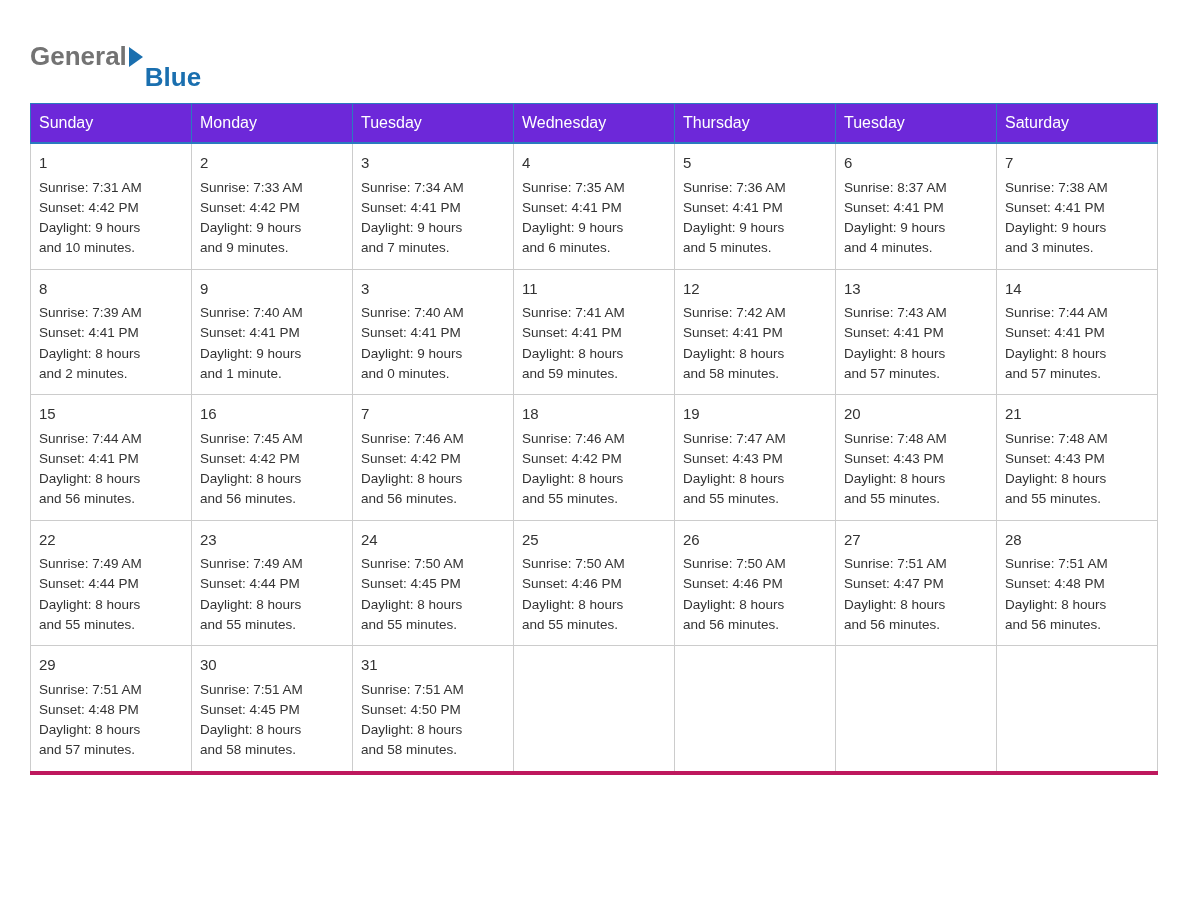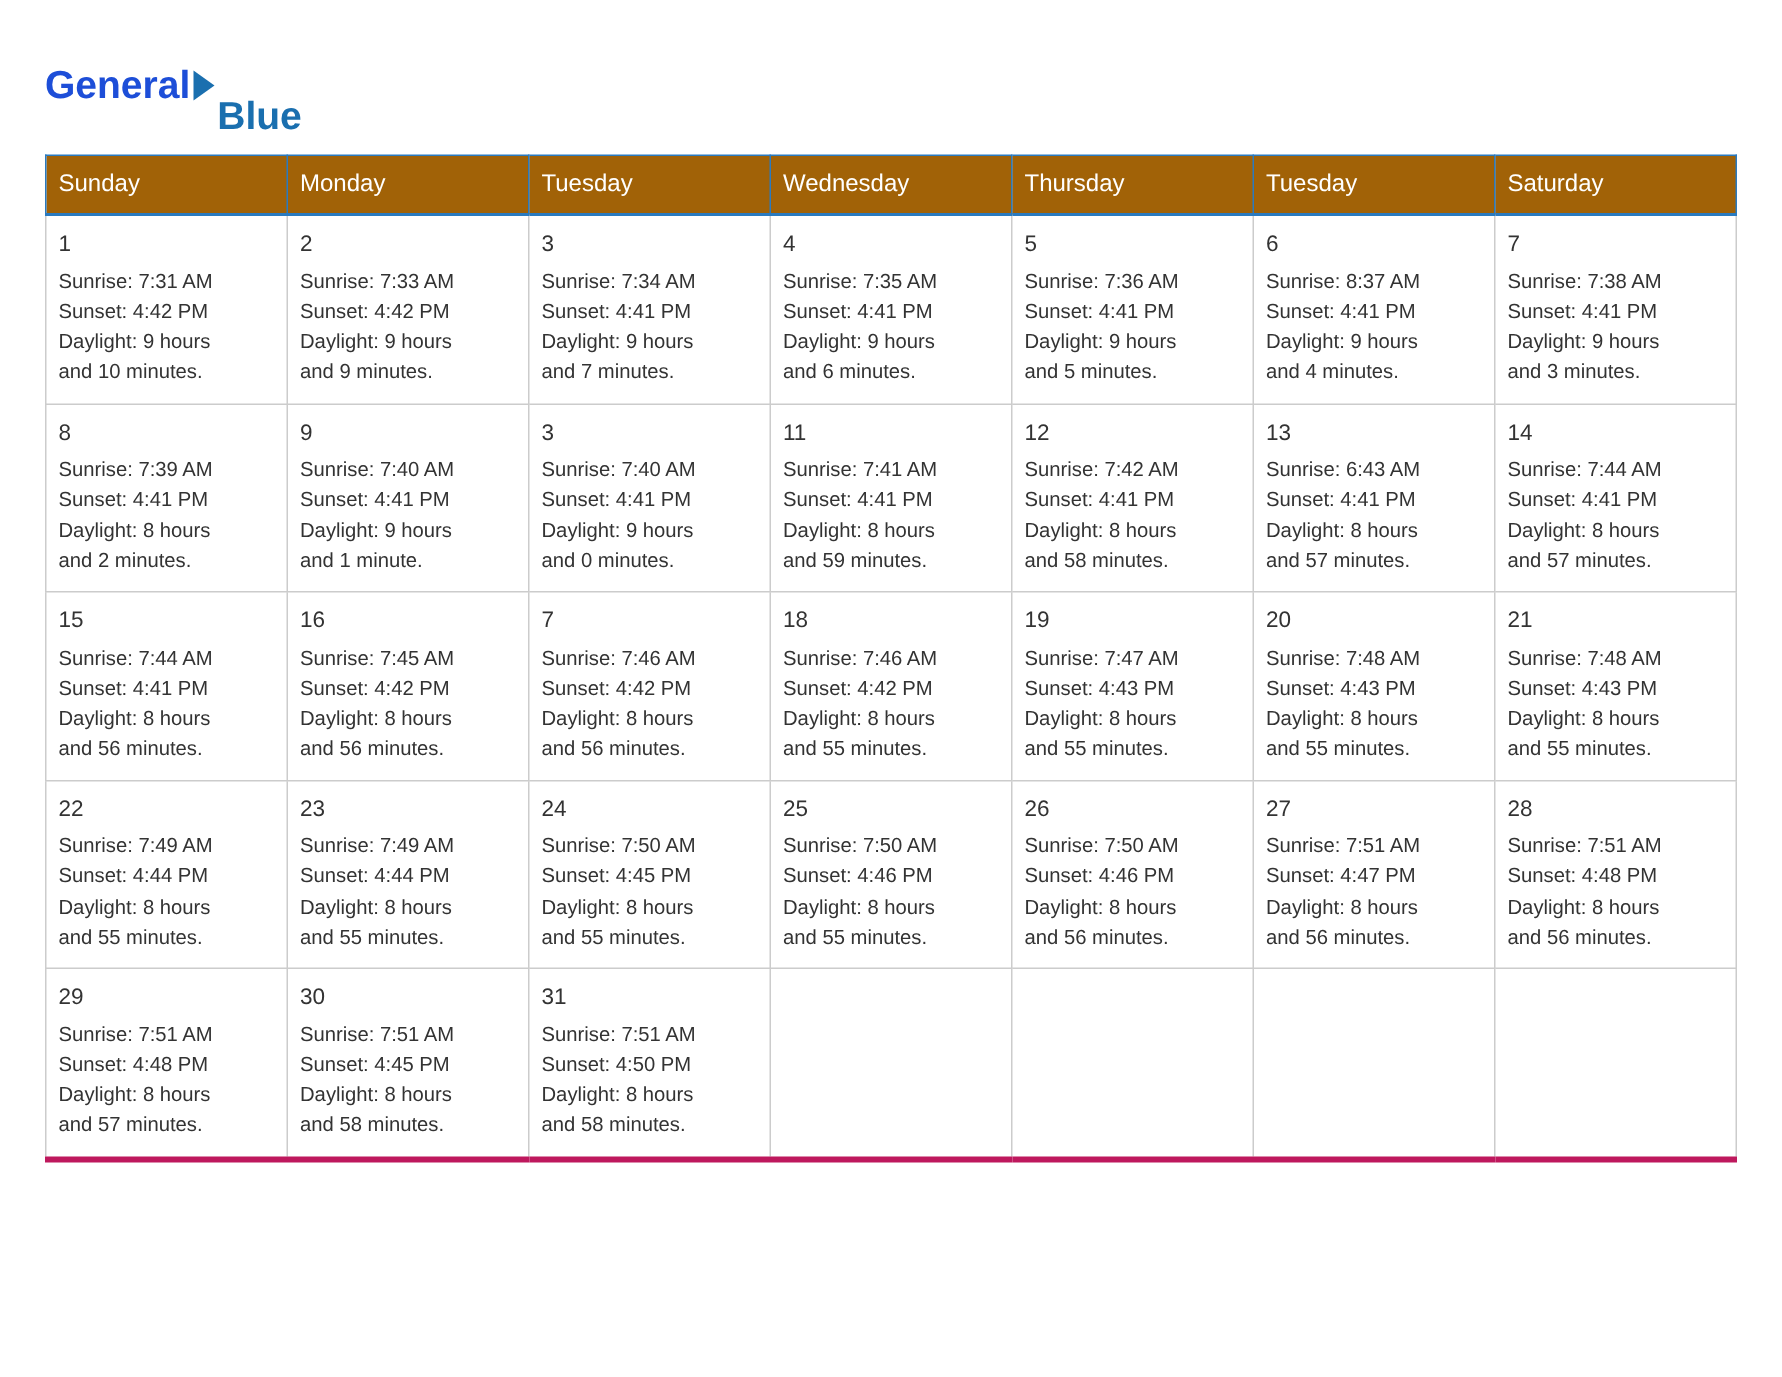--- a/index.html
+++ b/index.html
@@ -21,21 +21,21 @@
       flex-direction: column;
       align-items: flex-start;
     }
     .logo-text {
       display: flex;
       align-items: center;
       font-size: 26px;
       font-weight: bold;
       color: #333;
     }
-    .logo-general { color: #1d4ed8; }
+    .logo-general { color: #737373; }
     .logo-blue { color: #1a6faf; margin-top: 42px; }
     .logo-triangle {
       width: 0;
       height: 0;
       border-left: 14px solid #1a6faf;
       border-top: 10px solid transparent;
       border-bottom: 10px solid transparent;
       margin: 0 2px;
       display: inline-block;
     }
@@ -52,21 +52,21 @@
       font-size: 22px;
       color: #444;
       margin-top: 4px;
     }
     .calendar {
       width: 100%;
       border-collapse: collapse;
       margin-top: 10px;
     }
     .calendar th {
-      background-color: #a16207;
+      background-color: #6d28d9;
       color: #fff;
       padding: 10px 8px;
       text-align: left;
       font-size: 16px;
       font-weight: normal;
       border: 1px solid #2a7abf;
     }
     .calendar td {
       vertical-align: top;
       padding: 8px 8px 10px 8px;
@@ -133,21 +133,21 @@
         <td><span class="day-number">5</span><span>Sunrise: 7:36 AM</span><br><span>Sunset: 4:41 PM</span><br><span>Daylight: 9 hours<br>and 5 minutes.</span></td>
         <td><span class="day-number">6</span><span>Sunrise: 8:37 AM</span><br><span>Sunset: 4:41 PM</span><br><span>Daylight: 9 hours<br>and 4 minutes.</span></td>
         <td><span class="day-number">7</span><span>Sunrise: 7:38 AM</span><br><span>Sunset: 4:41 PM</span><br><span>Daylight: 9 hours<br>and 3 minutes.</span></td>
       </tr>
       <tr>
         <td><span class="day-number">8</span><span>Sunrise: 7:39 AM</span><br><span>Sunset: 4:41 PM</span><br><span>Daylight: 8 hours<br>and 2 minutes.</span></td>
         <td><span class="day-number">9</span><span>Sunrise: 7:40 AM</span><br><span>Sunset: 4:41 PM</span><br><span>Daylight: 9 hours<br>and 1 minute.</span></td>
         <td><span class="day-number">3</span><span>Sunrise: 7:40 AM</span><br><span>Sunset: 4:41 PM</span><br><span>Daylight: 9 hours<br>and 0 minutes.</span></td>
         <td><span class="day-number">11</span><span>Sunrise: 7:41 AM</span><br><span>Sunset: 4:41 PM</span><br><span>Daylight: 8 hours<br>and 59 minutes.</span></td>
         <td><span class="day-number">12</span><span>Sunrise: 7:42 AM</span><br><span>Sunset: 4:41 PM</span><br><span>Daylight: 8 hours<br>and 58 minutes.</span></td>
-        <td><span class="day-number">13</span><span>Sunrise: 6:43 AM</span><br><span>Sunset: 4:41 PM</span><br><span>Daylight: 8 hours<br>and 57 minutes.</span></td>
+        <td><span class="day-number">13</span><span>Sunrise: 7:43 AM</span><br><span>Sunset: 4:41 PM</span><br><span>Daylight: 8 hours<br>and 57 minutes.</span></td>
         <td><span class="day-number">14</span><span>Sunrise: 7:44 AM</span><br><span>Sunset: 4:41 PM</span><br><span>Daylight: 8 hours<br>and 57 minutes.</span></td>
       </tr>
       <tr>
         <td><span class="day-number">15</span><span>Sunrise: 7:44 AM</span><br><span>Sunset: 4:41 PM</span><br><span>Daylight: 8 hours<br>and 56 minutes.</span></td>
         <td><span class="day-number">16</span><span>Sunrise: 7:45 AM</span><br><span>Sunset: 4:42 PM</span><br><span>Daylight: 8 hours<br>and 56 minutes.</span></td>
         <td><span class="day-number">7</span><span>Sunrise: 7:46 AM</span><br><span>Sunset: 4:42 PM</span><br><span>Daylight: 8 hours<br>and 56 minutes.</span></td>
         <td><span class="day-number">18</span><span>Sunrise: 7:46 AM</span><br><span>Sunset: 4:42 PM</span><br><span>Daylight: 8 hours<br>and 55 minutes.</span></td>
         <td><span class="day-number">19</span><span>Sunrise: 7:47 AM</span><br><span>Sunset: 4:43 PM</span><br><span>Daylight: 8 hours<br>and 55 minutes.</span></td>
         <td><span class="day-number">20</span><span>Sunrise: 7:48 AM</span><br><span>Sunset: 4:43 PM</span><br><span>Daylight: 8 hours<br>and 55 minutes.</span></td>
         <td><span class="day-number">21</span><span>Sunrise: 7:48 AM</span><br><span>Sunset: 4:43 PM</span><br><span>Daylight: 8 hours<br>and 55 minutes.</span></td>

